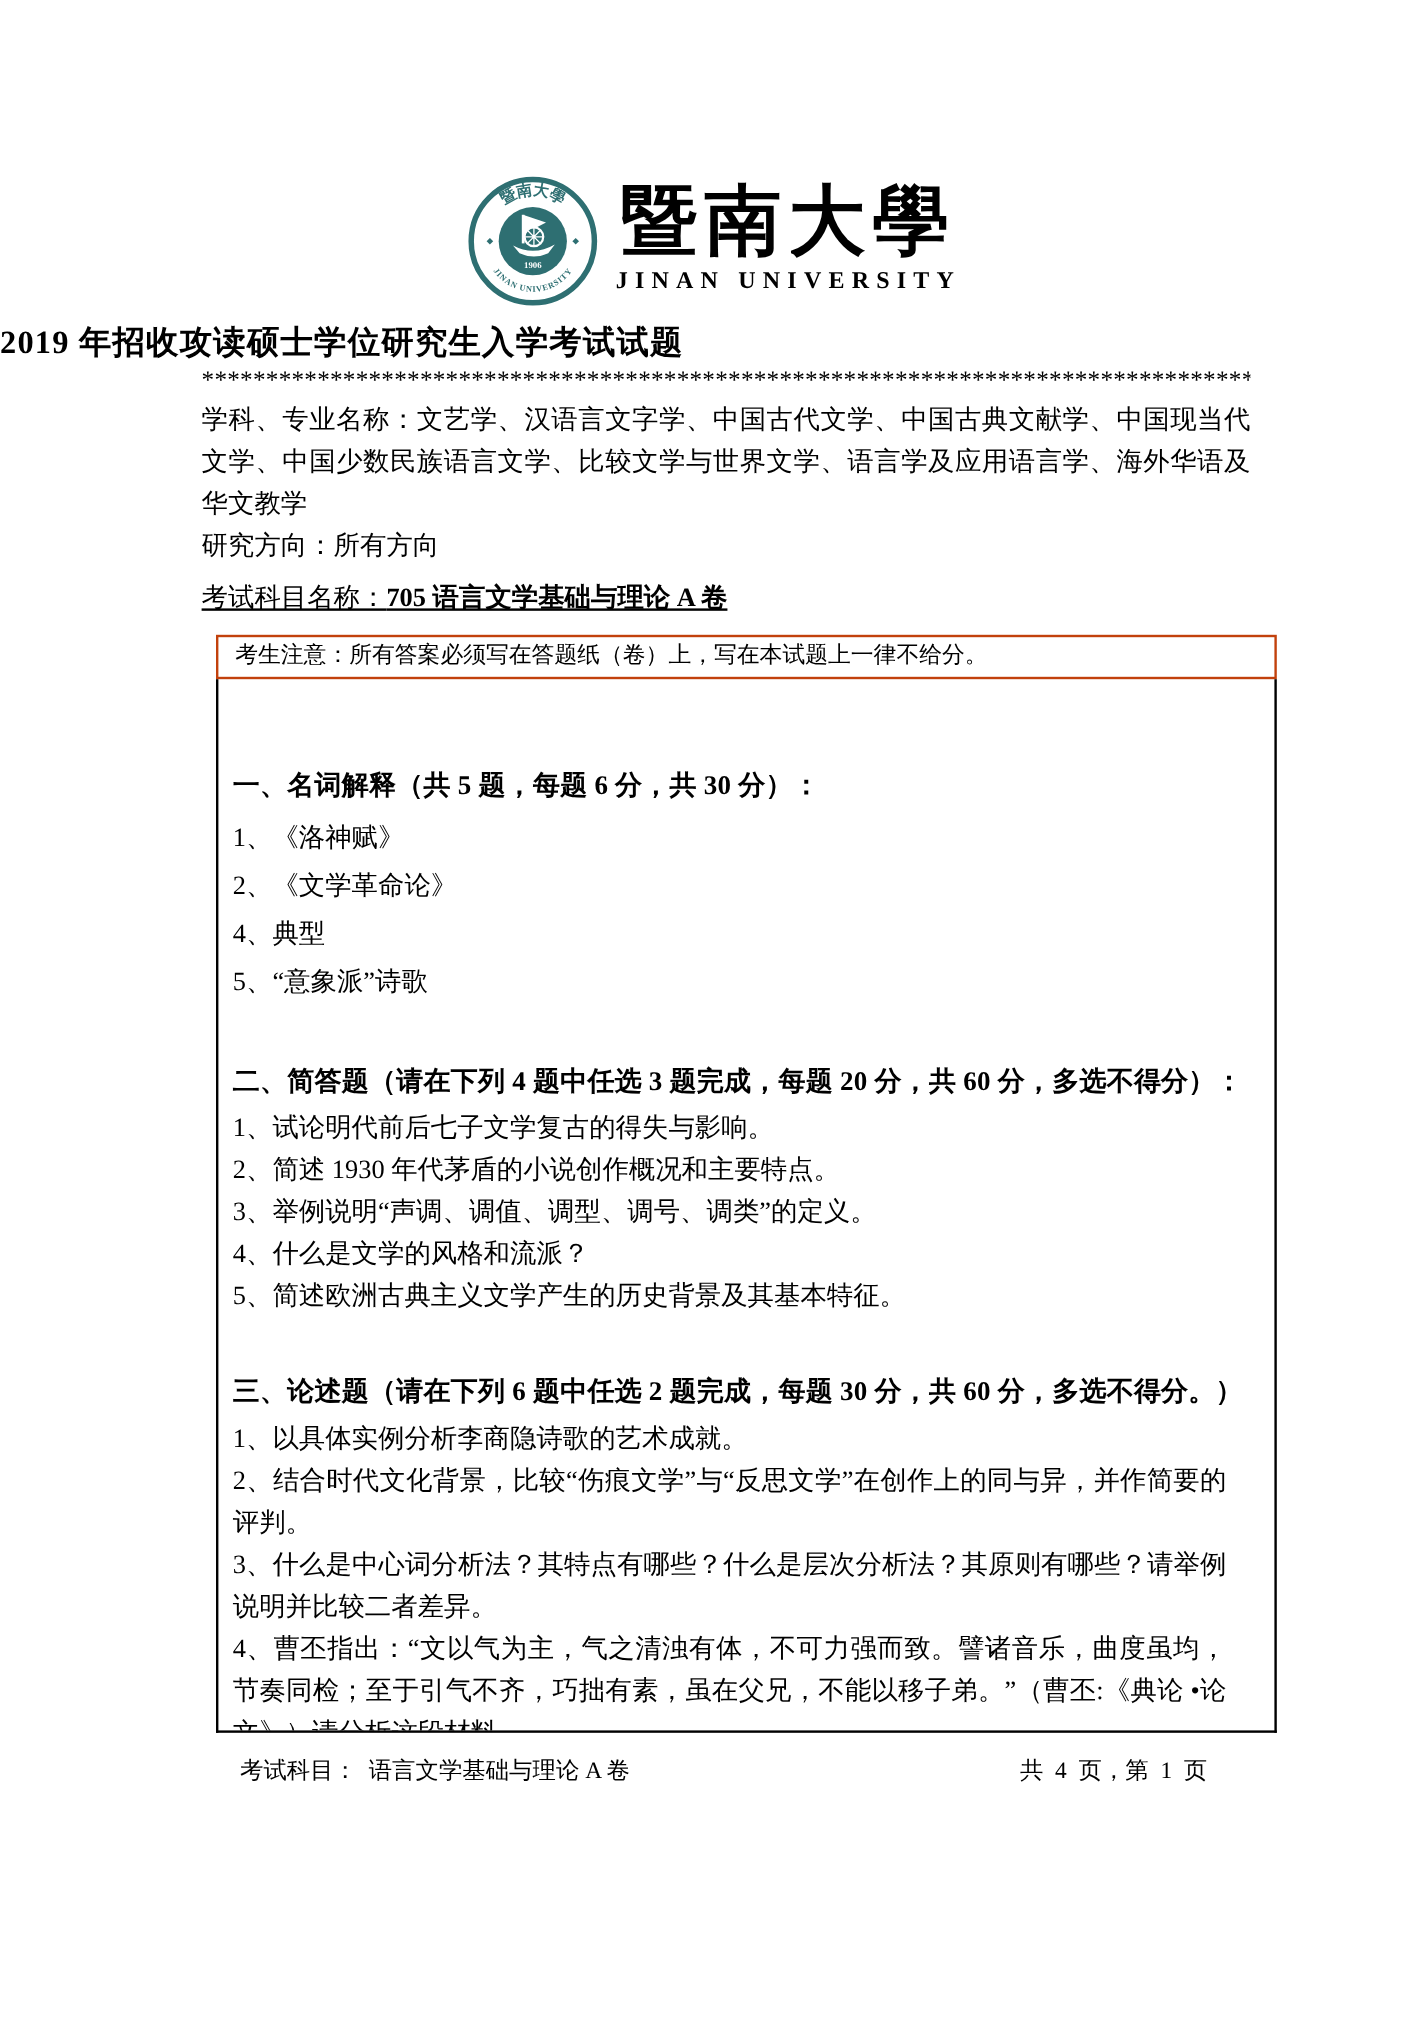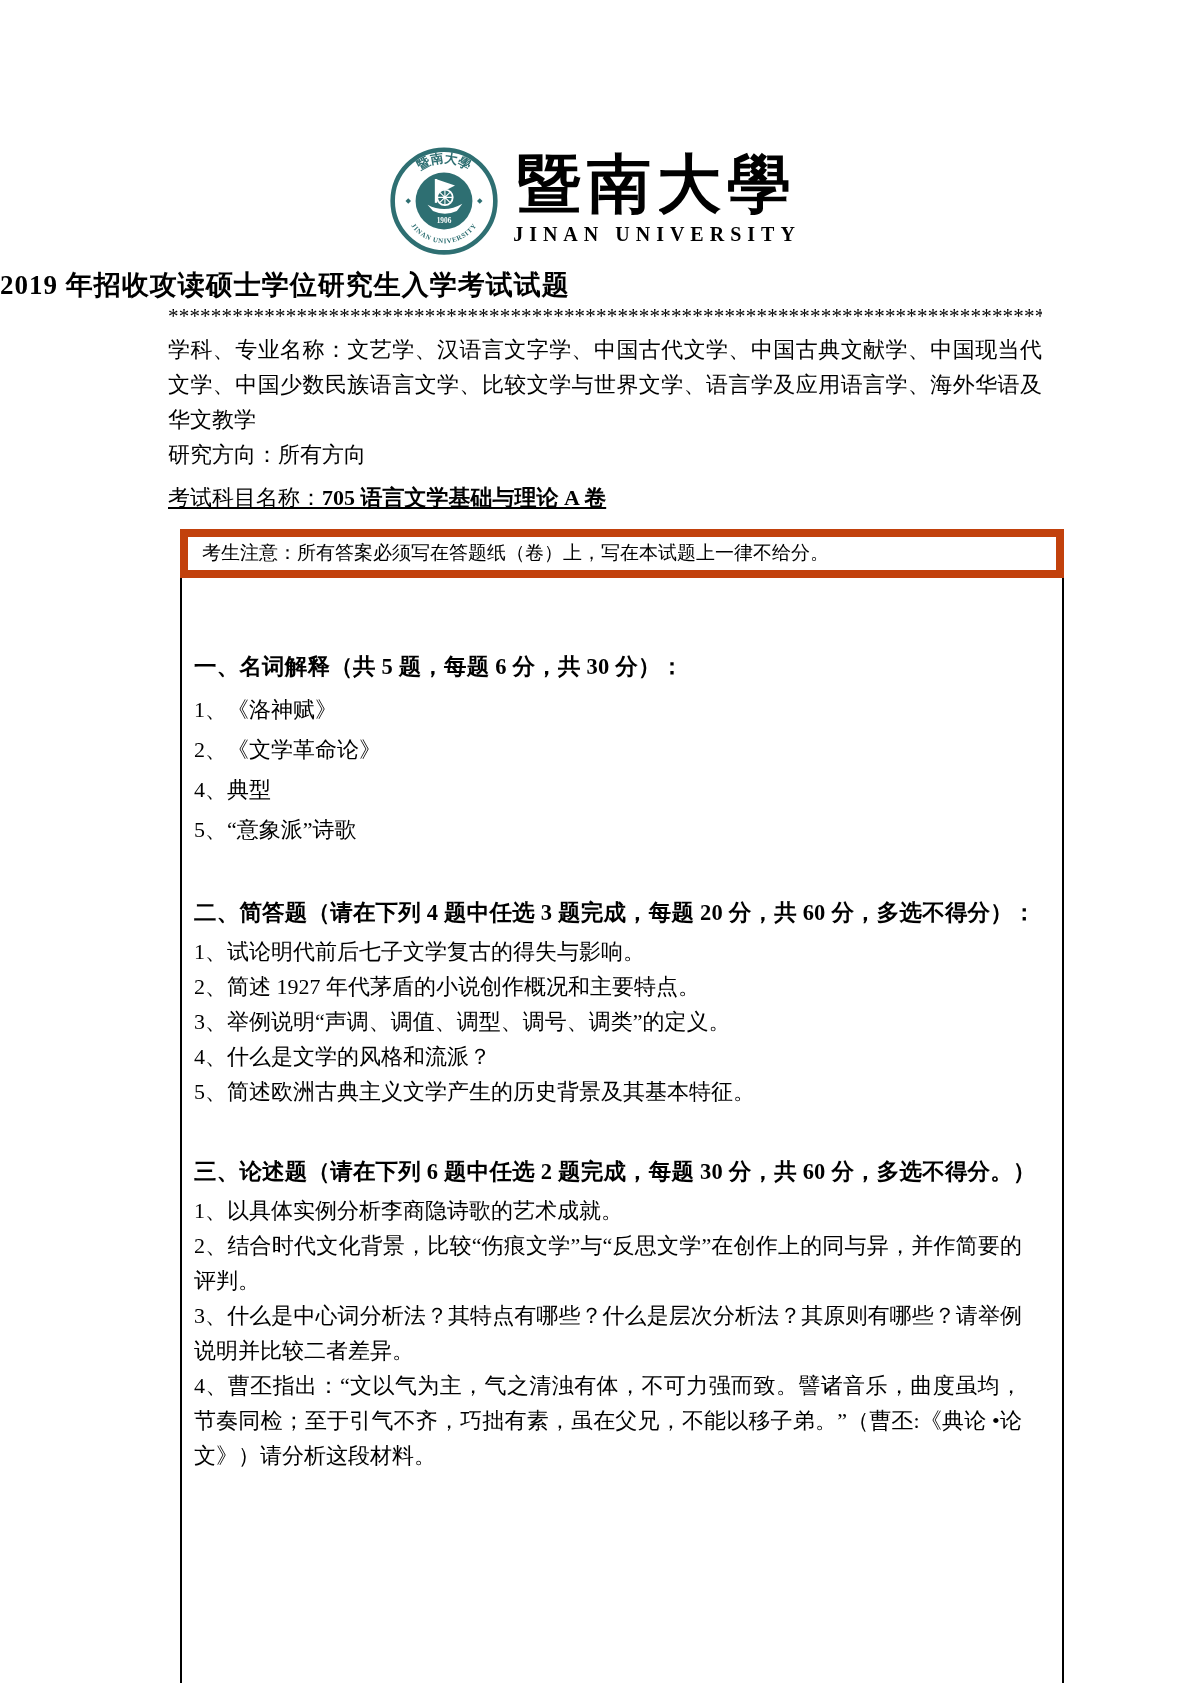--- a/index.html
+++ b/index.html
@@ -55,31 +55,31 @@
   .meta p { line-height: 35px; }
   .subjects { text-align: justify; }
   .research { margin-top: 0px; }
   .exam-subject { margin-top: 8px; text-decoration: underline; }
   .exam-subject b { font-weight: bold; }
 
   
   .notice-box {
     margin: 14px 0 0 180px;
     width: 884px;
-    border: 8px solid #c2410c;
+    border: 2px solid #c2410c;
     padding: 3px 14px 4px 14px;
     font-size: 19px;
     line-height: 26px;
   }
 
   
   .main-box {
     margin-left: 180px;
     width: 884px;
-    height: 1112px;
+    height: 878px;
     border: 2px solid #000;
     border-top: none;
     padding: 72px 40px 0 12px;
     overflow: hidden;
   }
   .section-heading {
     font-weight: bold;
     font-size: 22.5px;
     line-height: 34px;
     white-space: nowrap;
@@ -162,21 +162,21 @@
       <div class="section-heading">一、名词解释（共 5 题，每题 6 分，共 30 分）：</div>
       <div class="item">1、《洛神赋》</div>
       <div class="item">2、《文学革命论》</div>
       <div class="item">4、典型</div>
       <div class="item">5、“意象派”诗歌</div>
     </div>
 
     <div class="sec2">
       <div class="section-heading">二、简答题（请在下列 4 题中任选 3 题完成，每题 20 分，共 60 分，多选不得分）：</div>
       <div class="item">1、试论明代前后七子文学复古的得失与影响。</div>
-      <div class="item">2、简述 1927 年代茅盾的小说创作概况和主要特点。</div>
+      <div class="item">2、简述 1930 年代茅盾的小说创作概况和主要特点。</div>
       <div class="item">3、举例说明“声调、调值、调型、调号、调类”的定义。</div>
       <div class="item">4、什么是文学的风格和流派？</div>
       <div class="item">5、简述欧洲古典主义文学产生的历史背景及其基本特征。</div>
     </div>
 
     <div class="sec3">
       <div class="section-heading">三、论述题（请在下列 6 题中任选 2 题完成，每题 30 分，共 60 分，多选不得分。）</div>
       <div class="item">1、以具体实例分析李商隐诗歌的艺术成就。</div>
       <div class="item">2、结合时代文化背景，比较“伤痕文学”与“反思文学”在创作上的同与异，并作简要的评判。</div>
       <div class="item">3、什么是中心词分析法？其特点有哪些？什么是层次分析法？其原则有哪些？请举例说明并比较二者差异。</div>

